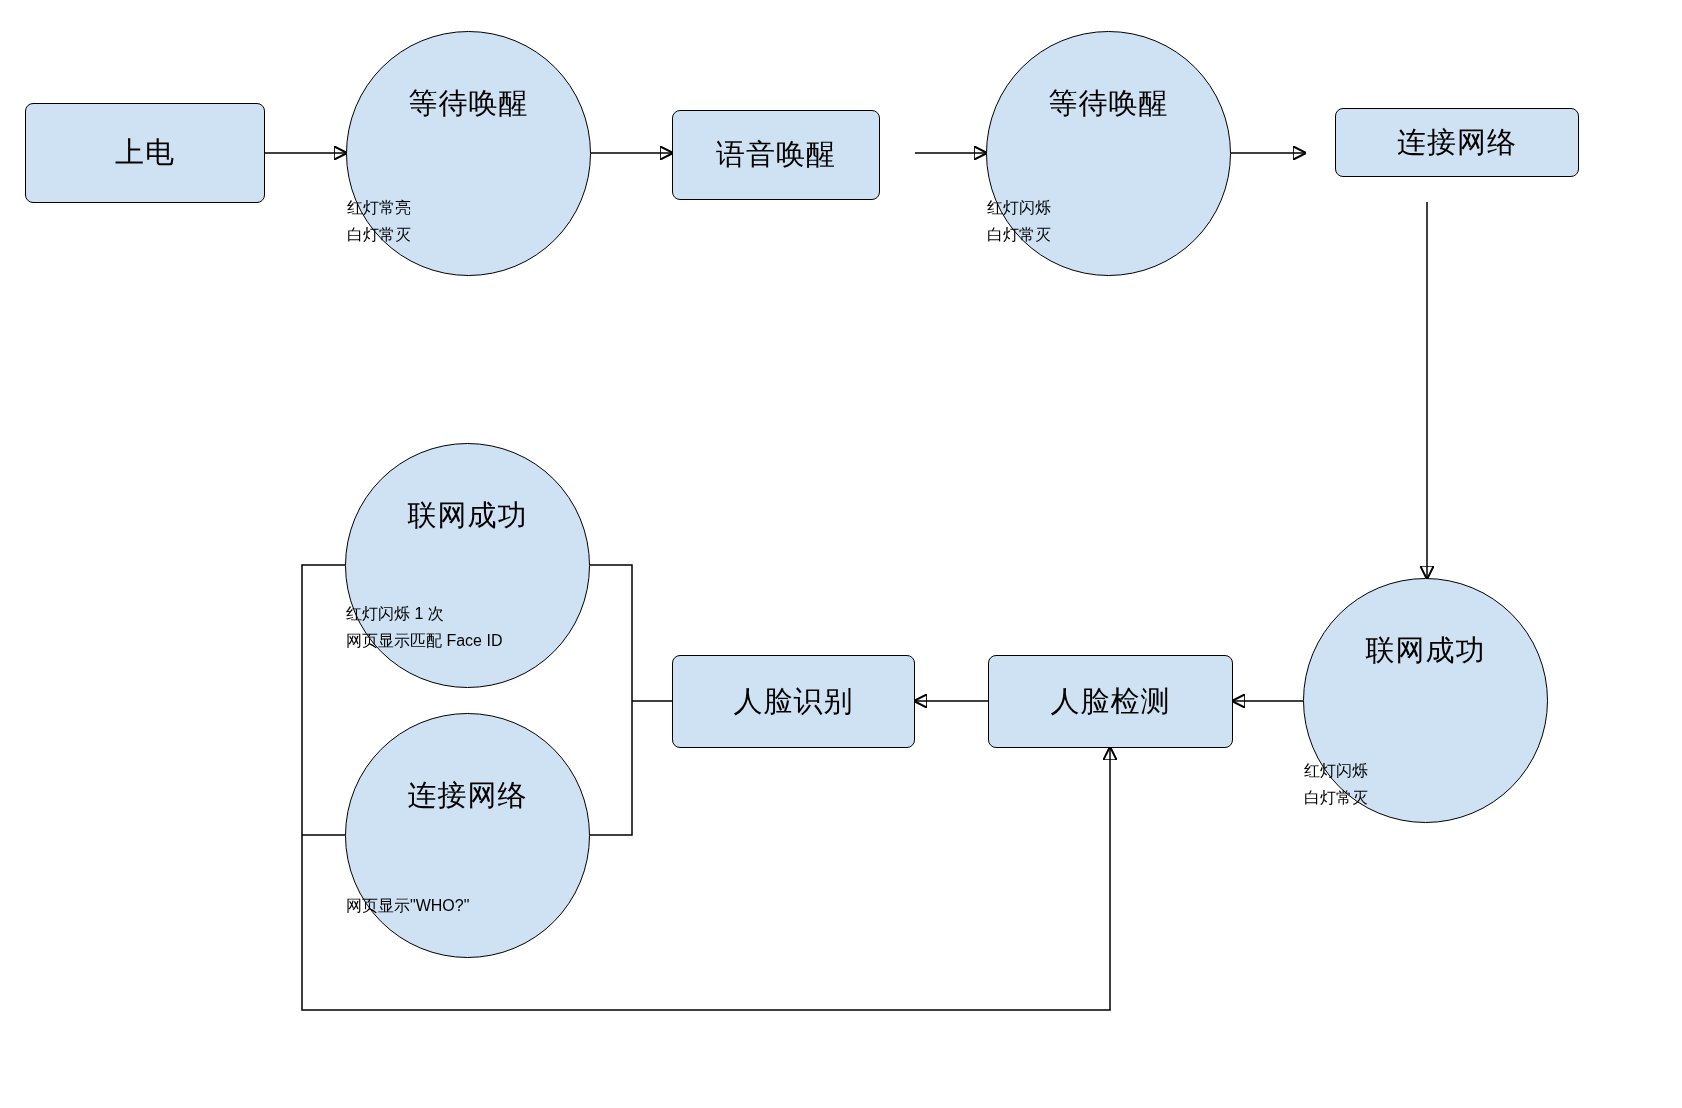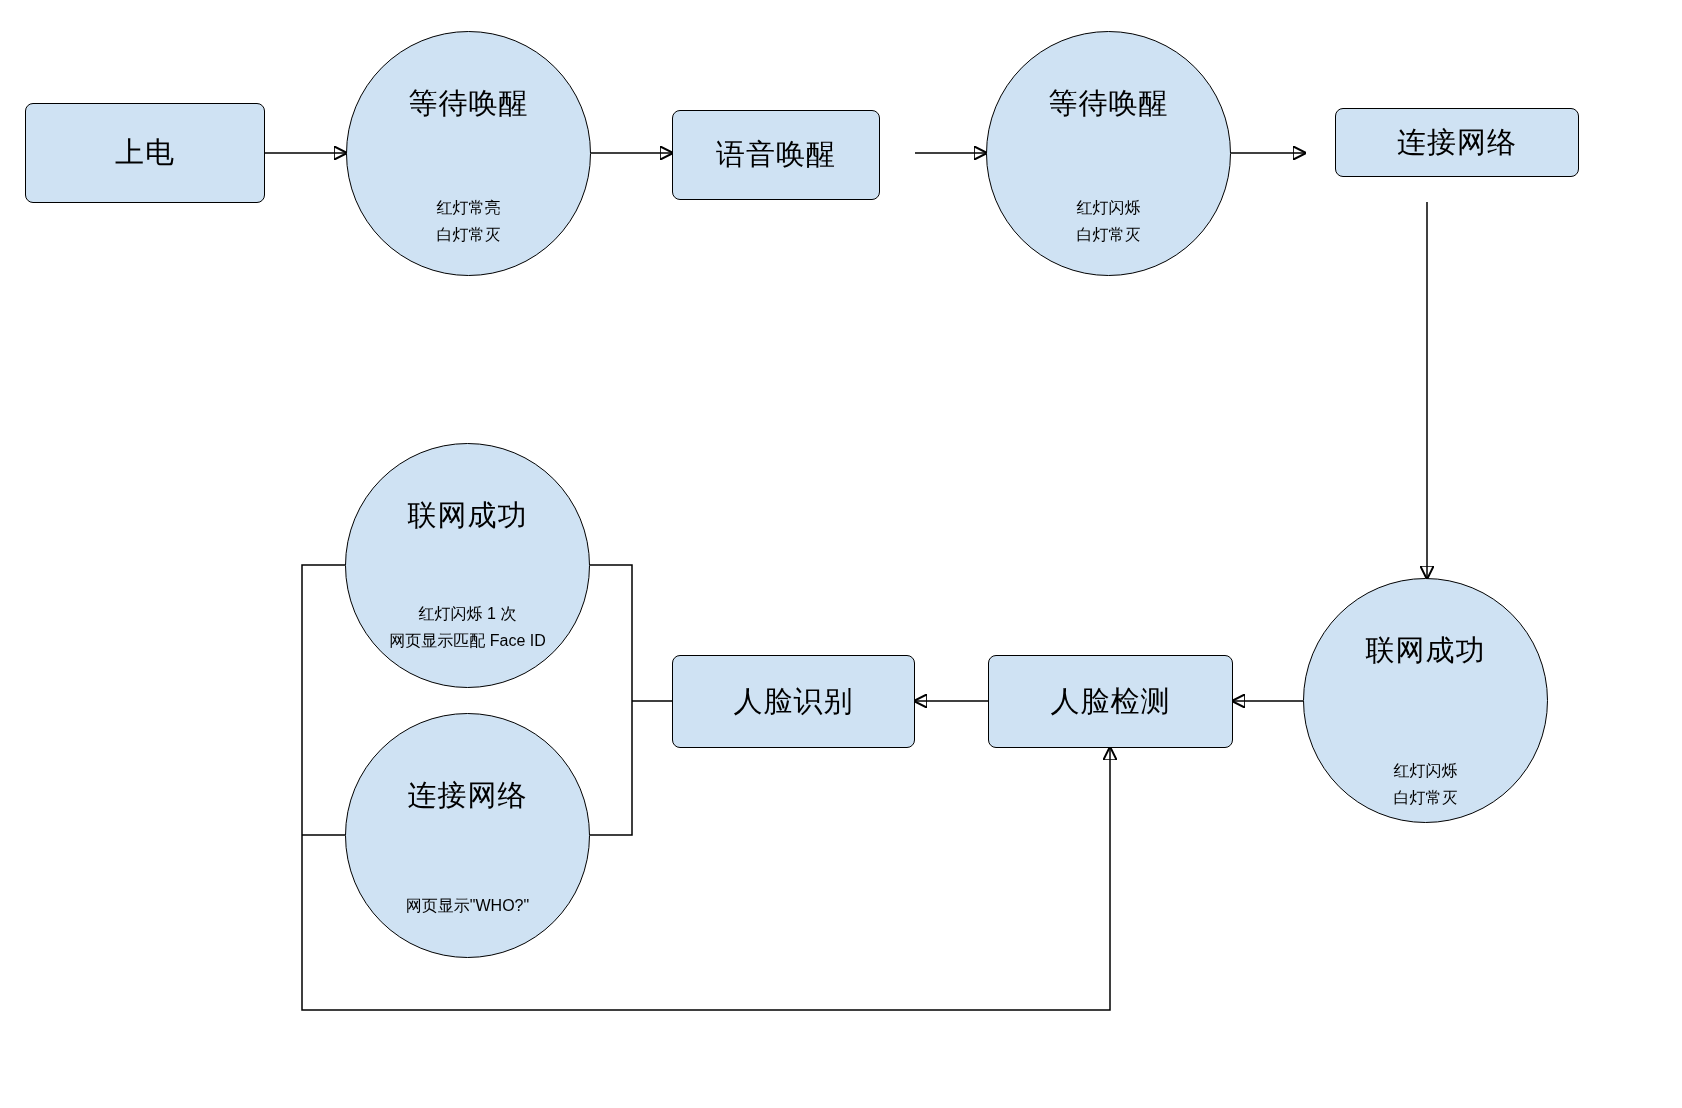--- a/index.html
+++ b/index.html
@@ -35,21 +35,21 @@
     position: absolute;
     left: 0; right: 0;
     top: 52px;
     text-align: center;
     font-size: 29px;
     letter-spacing: 1px;
   }
   .c-sub {
     position: absolute;
     left: 0; right: 0;
-    text-align: center;
+    text-align: left;
     font-size: 16px;
     line-height: 27px;
   }
   svg.connectors { position: absolute; left: 0; top: 0; display: block; }
   svg.connectors path {
     stroke: var(--line, #000000);
     stroke-width: 1.5;
     fill: none;
   }
 </style>

